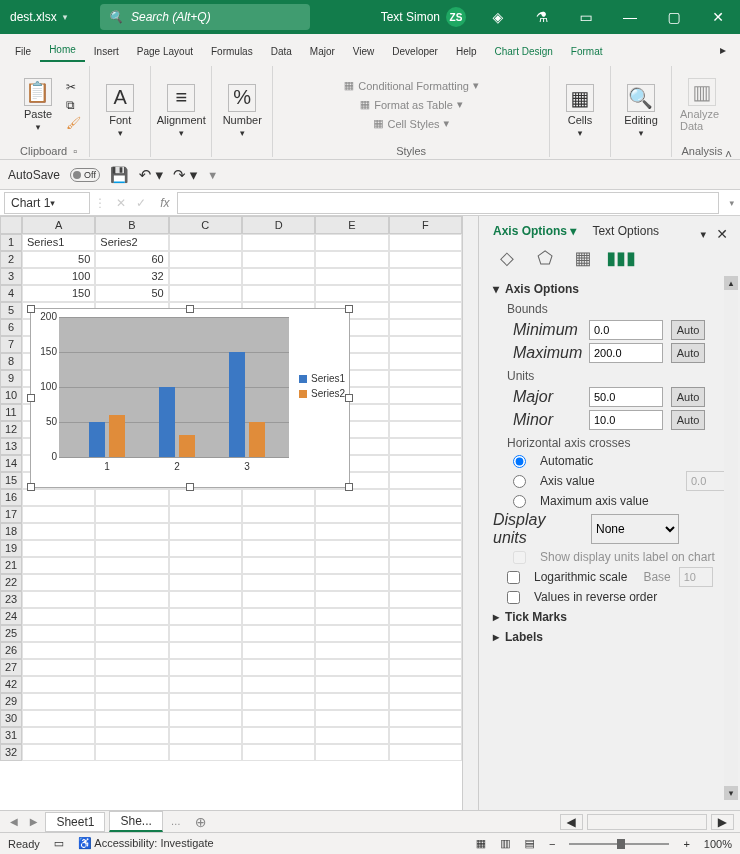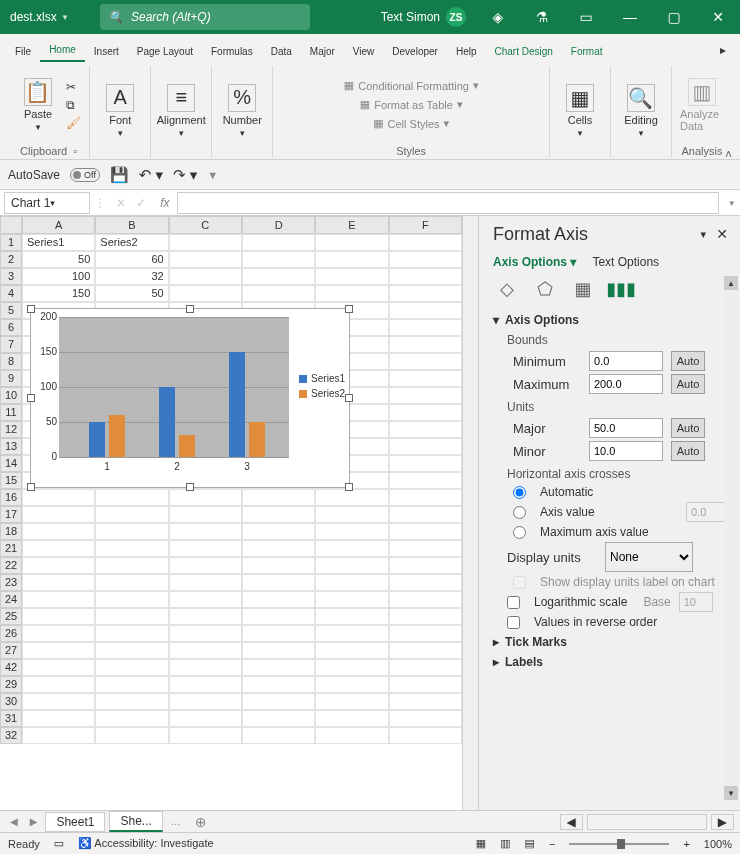--- a/index.html
+++ b/index.html
@@ -81,21 +81,21 @@
 .taskpane .switch { position: absolute; right: 34px; top: 12px; font-size: 11px; }
 .taskpane .opttabs { display: flex; gap: 16px; font-size: 12px; margin-bottom: 8px; }
 .taskpane .opttabs .active { color: #127c4b; font-weight: bold; }
 .taskpane .iconrow { display: flex; gap: 14px; margin: 6px 0 12px 2px; }
 .taskpane .icn { width: 24px; height: 24px; display:flex; align-items:center; justify-content:center; color: #666; font-size: 18px;}
 .taskpane .icn.active { color: #127c4b; }
 .taskpane .section { margin: 6px 0; }
 .taskpane .sechead { font-weight: bold; font-size: 12px; display: flex; gap: 6px; align-items: center; }
 .taskpane .subhead { font-size: 12px; color: #555; margin: 6px 0 4px 14px; }
 .taskpane .frow { display: flex; align-items: center; margin: 3px 0 3px 20px; gap: 8px; }
-.taskpane .frow label { width: 68px; font-size: 13px; }
+.taskpane .frow label { width: 68px; font-size: 16px; font-style: italic; }
 .taskpane .frow input[type=text] { width: 74px; height: 20px; border: 1px solid #aaa; padding: 0 4px; font-size: 11px; }
 .taskpane .frow .auto { width: 34px; height: 20px; background: #ddd; border: 1px solid #999; font-size: 11px; text-align: center; line-height: 18px; }
 .taskpane .radio, .taskpane .chk { margin-right: 6px; }
 .taskpane select { width: 88px; height: 30px; border: 1px solid #aaa; font-size: 12px; }
 .pscroll { position: absolute; right: 2px; top: 60px; width: 14px; bottom: 10px; background: #eee; }
 .pscroll .up,.pscroll .dn { height: 14px; background: #ccc; text-align: center; font-size: 9px; line-height: 14px; }
 .pscroll .dn { position: absolute; bottom: 0; width: 100%; }
 
 
 .sheettabs { height: 22px; background: #f3f2f1; display: flex; align-items: center; padding: 0 6px; gap: 4px; border-top: 1px solid #ccc; }
@@ -434,20 +434,29 @@
           <div class="rhn">17</div>
           <div class="cell "></div>
           <div class="cell "></div>
           <div class="cell "></div>
           <div class="cell "></div>
           <div class="cell "></div>
           <div class="cell "></div>
         </div>
         <div class="row">
           <div class="rhn">18</div>
+          <div class="cell "></div>
+          <div class="cell "></div>
+          <div class="cell "></div>
+          <div class="cell "></div>
+          <div class="cell "></div>
+          <div class="cell "></div>
+        </div>
+        <div class="row">
+          <div class="rhn">19</div>
           <div class="cell "></div>
           <div class="cell "></div>
           <div class="cell "></div>
           <div class="cell "></div>
           <div class="cell "></div>
           <div class="cell "></div>
         </div>
         <div class="row">
           <div class="rhn">21</div>
           <div class="cell "></div>
@@ -598,21 +607,20 @@
         <div class="xlab" style="left: 66px;">1</div>
         <div class="xlab" style="left: 136px;">2</div>
         <div class="xlab" style="left: 206px;">3</div>
       </div>
   </div>
   <div class="vscroll"></div>
 
   <div class="taskpane">
     <div class="closex">✕</div>
     <div class="switch">▾</div>
-    <h2>Format Axis</h2>
     <div class="opttabs">
       <span class="active"><span>Axis Options</span> ▾</span>
       <span>Text Options</span>
     </div>
     <div class="iconrow">
       <span class="icn">◇</span>
       <span class="icn">⬠</span>
       <span class="icn">▦</span>
       <span class="icn active">▮▮▮</span>
     </div>
@@ -650,21 +658,21 @@
         </div>
       <div class="frow">
           <input type="radio" class="radio" style="">
           <span>Axis value</span>
           <input type="text" disabled="" style="opacity: 0.5; margin-left: auto; width: 40px;" value="0.0">
         </div>
       <div class="frow">
           <input type="radio" class="radio" style="">
           <span>Maximum axis value</span>
         </div>
-      <div class="frow" style="margin-left:14px">
+      <div class="frow" style="margin-left:0">
           <label style="width:90px">Display units</label>
           <select><option>None</option></select>
         </div>
       <div class="frow" style="opacity:0.5">
           <input type="checkbox" class="chk" disabled="" style="">
           <span>Show display units label on chart</span>
         </div>
       <div class="frow" style="margin-left:14px">
           <input type="checkbox" class="chk" style="">
           <span>Logarithmic scale</span>

